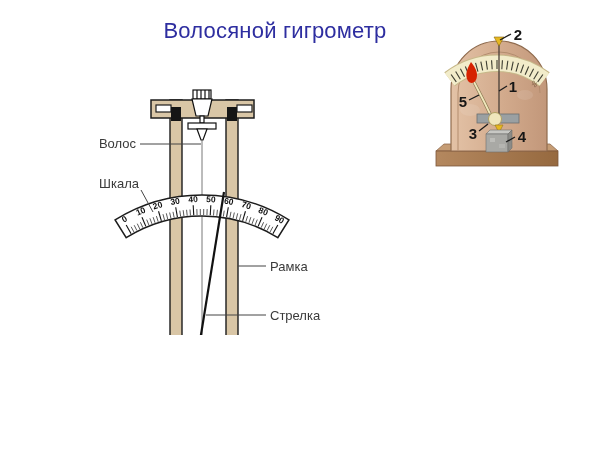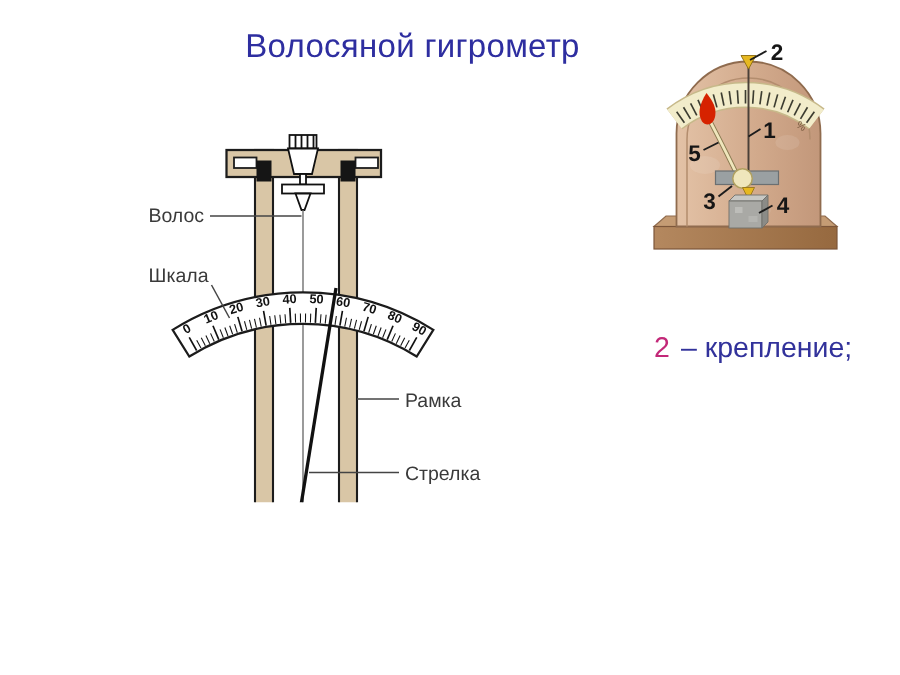--- a/index.html
+++ b/index.html
@@ -222,17 +222,14 @@
       </g>
       <text class="callout" x="518" y="40">2</text>
       <text class="callout" x="513" y="92">1</text>
       <text class="callout" x="463" y="107">5</text>
       <text class="callout" x="473" y="139">3</text>
       <text class="callout" x="522" y="142">4</text>
     </g>
   </svg>
 
   <div class="legend">
-    <div class="legend-row">
-      <span class="legend-num">2</span><span class="legend-text">– крепление;</span>
-    </div>
   </div>
 </div>
 
 </body></html>

